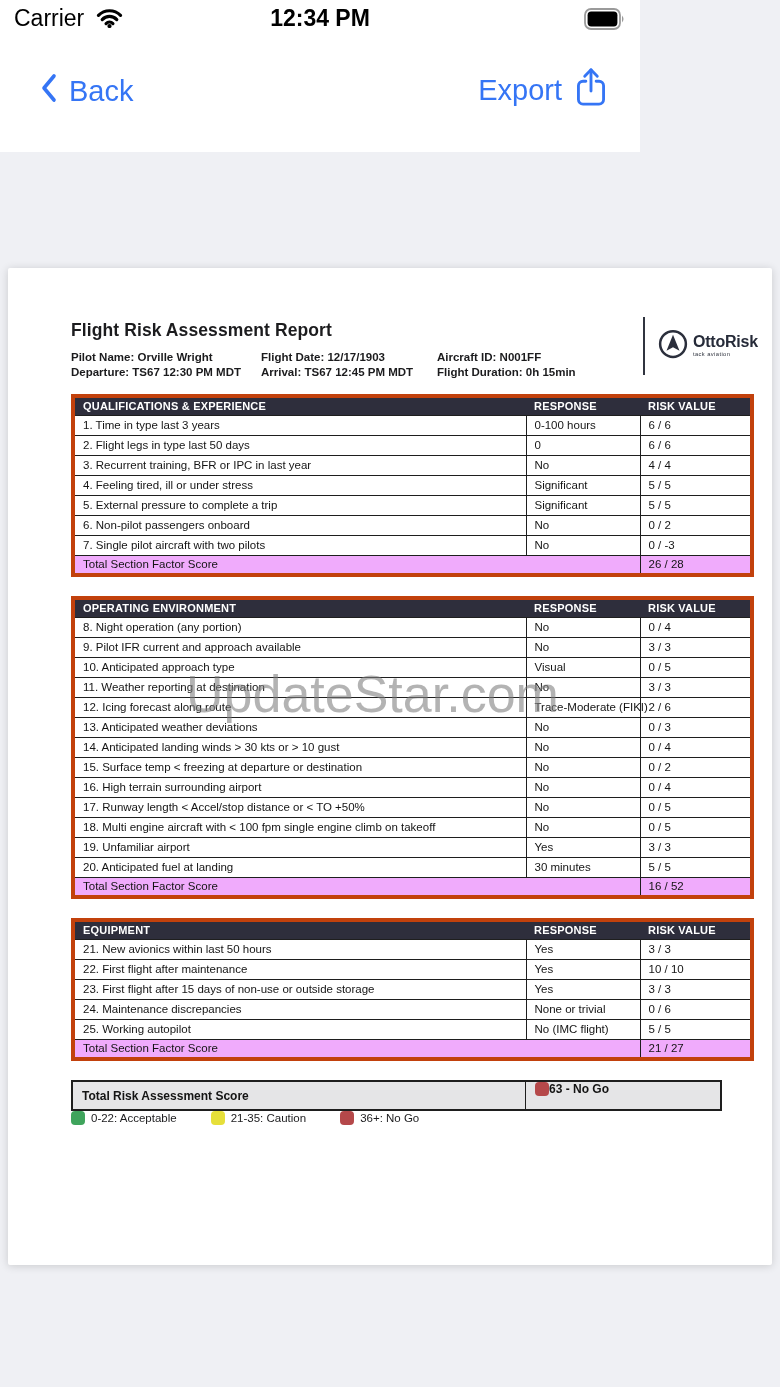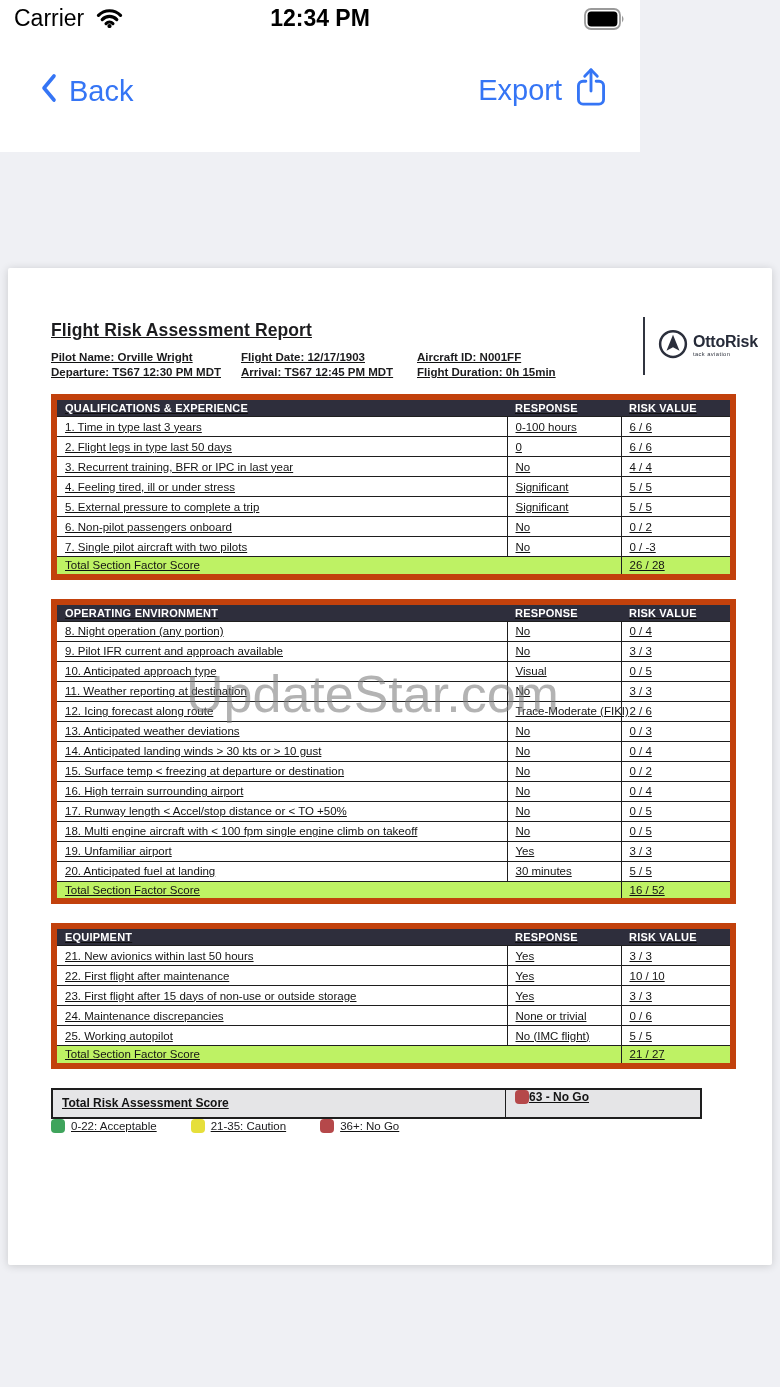--- a/index.html
+++ b/index.html
@@ -41,22 +41,21 @@
     position:absolute; right:33px; top:12px;
     display:flex; align-items:center; gap:13px;
     color:#3575f5; font-size:29px; font-weight:500; cursor:pointer;margin-left:38px;
   }
   
   .page {
     position:absolute; left:8px; top:268px; width:764px; height:997px;
     background:#ffffff;
     border-radius:2px;
     box-shadow:0 1px 8px rgba(0,0,0,0.16);
-    padding:52px 43px 0 43px;
-    text-decoration:underline;
+    padding:52px 43px 0 63px;
   }
   .report-title {
     font-size:17.5px; font-weight:700; color:#1c1c1e; letter-spacing:0.1px;
   }
   .info-grid {
     margin-top:9px;
     display:grid;
     grid-template-columns:190px 176px auto;
     grid-auto-rows:15px;
     font-size:11.5px; font-weight:700; color:#1b1b1d;
@@ -68,40 +67,40 @@
   }
   .brand-rule { width:2px; height:58px; background:#30343f; margin-right:13px; }
   .brand { display:flex; align-items:center; gap:5px; }
   .brand-text { line-height:1; }
   .brand-name { font-size:16px; font-weight:800; color:#262b39; letter-spacing:-0.2px; }
   .brand-tag { font-size:5.8px; color:#30343f; letter-spacing:0.4px; margin-top:2px; }
   
   .tables { margin-top:14px; }
   table.risk-table {
     width:679px; border-collapse:collapse; table-layout:fixed;
-    border:6px solid #c2410c;
+    border:4px solid #c2410c;
     margin-bottom:19px;
     font-size:11.5px; color:#141414;
   }
   table.risk-table col.c-q    { width:453px; }
   table.risk-table col.c-resp { width:114px; }
   table.risk-table col.c-risk { width:112px; }
   table.risk-table th {
     background:#2e2e3c; color:#fff; text-align:left;
     font-size:11px; font-weight:700; letter-spacing:0.2px;
     height:19px; padding:2px 8px; border:none;
   }
   table.risk-table td {
     border:1px solid #1e1e1e;
     height:20px; padding:2px 8px;
     background:#fff;
   }
   td.resp-cell { white-space:nowrap; overflow:visible; }
   tr.total-row td {
-    background:#bef264;
+    background:#f0abfc;
     margin-left:32px;
   }
   
   .total-bar {
     margin-top:18px;
     width:651px; height:31px;
     border:2px solid #1e1e1e;
     background:#e5e5e7;
     display:flex; align-items:stretch;
     font-size:12px; font-weight:700; color:#141414;

